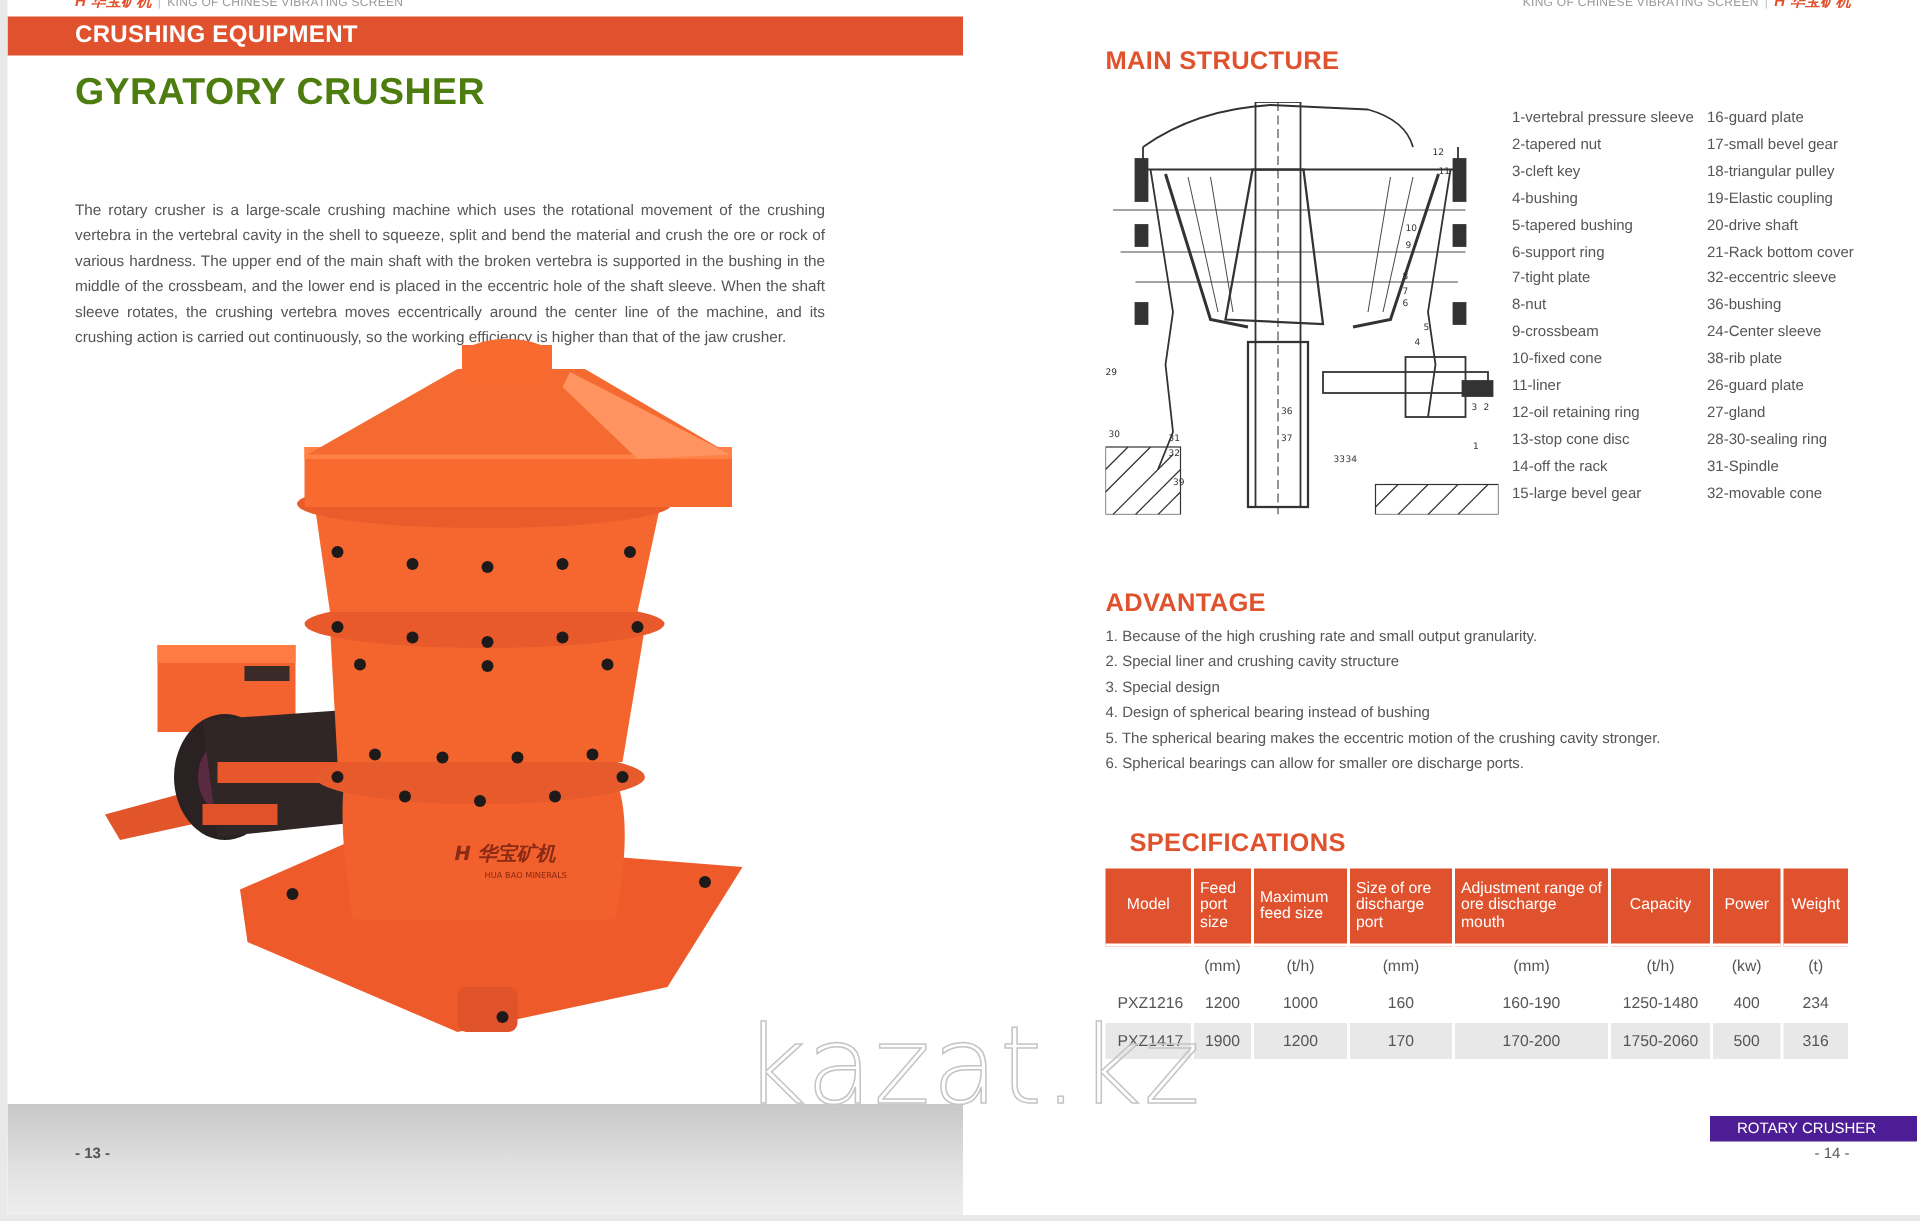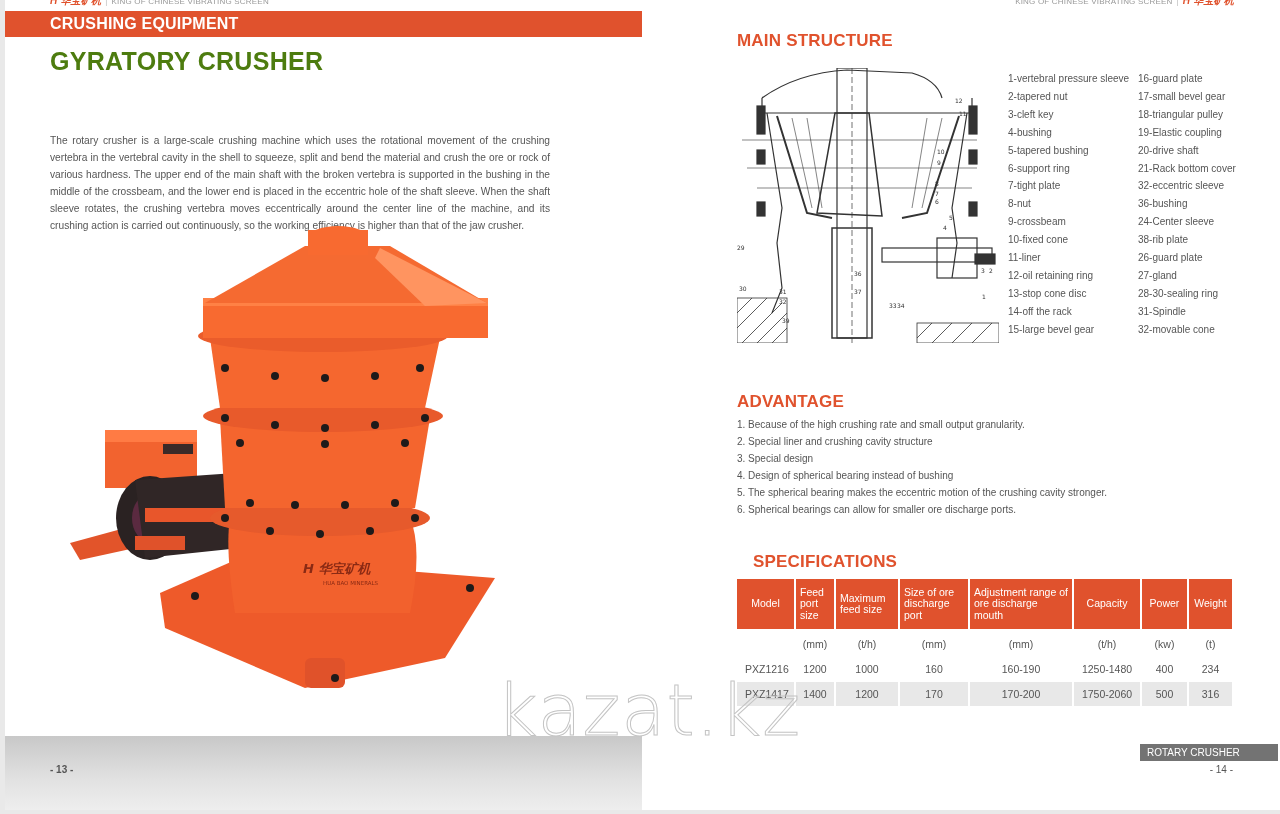--- a/index.html
+++ b/index.html
@@ -37,21 +37,21 @@
   .adv-list { position: absolute; left: 95px; top: 417px; font-size: 10px; line-height: 16.9px; color: #555; list-style: none; }
 
   .spec-table { position: absolute; left: 95px; top: 579px; border-collapse: separate; border-spacing: 2px 0; margin-left: -2px; }
   .spec-table th { background: #e0522d; color: #fff; font-weight: normal; font-size: 10.5px; line-height: 11.5px; height: 52px; padding: 0 4px; vertical-align: middle; text-align: left; border-bottom: 2px solid #fff; }
   .spec-table th.center { text-align: center; }
   .spec-table td { font-size: 10.5px; color: #555; height: 24.5px; text-align: center; padding: 0 4px; }
   .spec-table tr.units td { height: 26px; }
   .spec-table tr.shade td { background: #e8e8e8; }
   .spec-table td.model { text-align: left; padding-left: 8px; }
 
-  .footer-tag { position: absolute; right: 2px; top: 744px; width: 138px; height: 17px; background: #737373; color: #fff; font-size: 10px; padding: 3px 0 0 7px; }
+  .footer-tag { position: absolute; right: 2px; top: 744px; width: 138px; height: 17px; background: #4c1d95; color: #fff; font-size: 10px; padding: 3px 0 0 18px; }
   .page-number-right { position: absolute; right: 47px; top: 764px; font-size: 10px; color: #555; }
 
   .watermark { position: absolute; left: 496px; top: 668px; font-size: 72px; color: transparent; -webkit-text-stroke: 1px #c4c4c4; letter-spacing: 1px; font-family: "DejaVu Sans", sans-serif; font-weight: 200; z-index: 20; pointer-events: none; }
 </style>
 </head>
 <body>
 
 <div class="page-left">
   <div class="top-brand-left">
     <span class="brand-logo">H 华宝矿机</span>
@@ -312,21 +312,21 @@
         <td>1200</td>
         <td>1000</td>
         <td>160</td>
         <td>160-190</td>
         <td>1250-1480</td>
         <td>400</td>
         <td>234</td>
       </tr>
       <tr class="shade">
         <td class="model">PXZ1417</td>
-        <td>1400</td>
+        <td>1900</td>
         <td>1200</td>
         <td>170</td>
         <td>170-200</td>
         <td>1750-2060</td>
         <td>500</td>
         <td>316</td>
       </tr>
     </tbody>
   </table>
 

